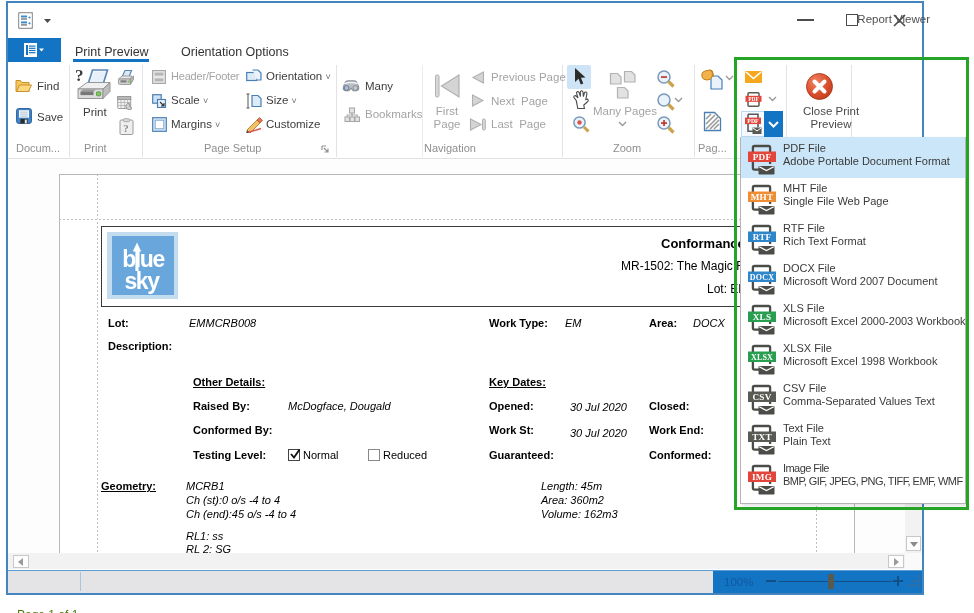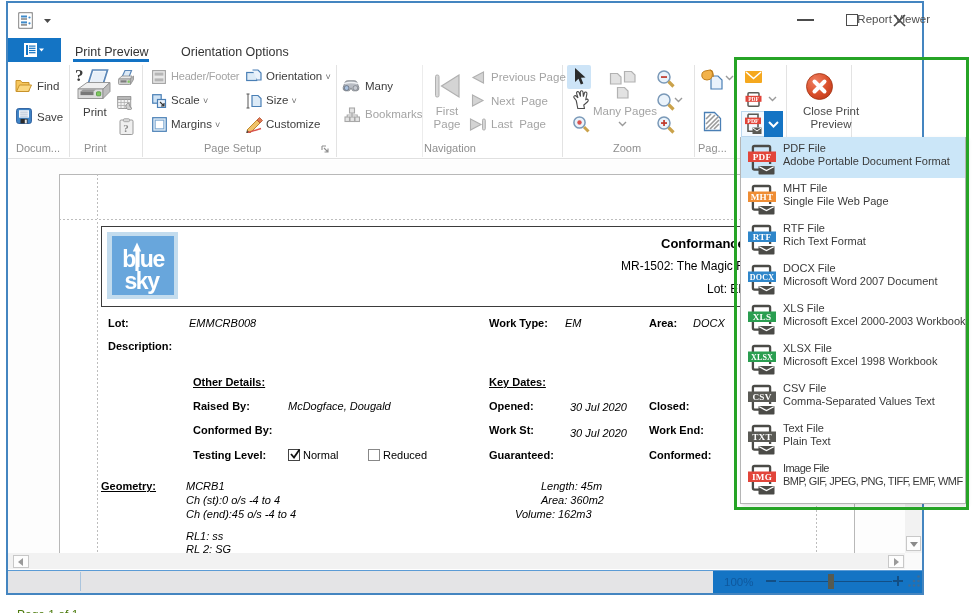--- a/index.html
+++ b/index.html
@@ -344,21 +344,21 @@
  <div class="ab" style="left:360px;top:289px;width:12px;height:12px;border:1.5px solid #888;background:#fff"></div>
  <div class="ab doc" style="left:375px;top:289px">Reduced</div>
  <div class="ab doc b" style="left:481px;top:289px">Guaranteed:</div>
  <div class="ab doc b" style="left:641px;top:289px">Conformed:</div>
  <div class="ab doc b u" style="left:93px;top:320px">Geometry:</div>
  <div class="ab doc i" style="left:178px;top:320px">MCRB1</div>
  <div class="ab doc i" style="left:533px;top:320px">Length: 45m</div>
  <div class="ab doc i" style="left:178px;top:334px">Ch (st):0 o/s -4 to 4</div>
  <div class="ab doc i" style="left:533px;top:334px">Area: 360m2</div>
  <div class="ab doc i" style="left:178px;top:348px">Ch (end):45 o/s -4 to 4</div>
- <div class="ab doc i" style="left:507px;top:348px">Volume: 162m3</div>
+ <div class="ab doc i" style="left:533px;top:348px">Volume: 162m3</div>
  <div class="ab doc i" style="left:178px;top:370px">RL1: ss</div>
  <div class="ab doc i" style="left:178px;top:383px">RL 2: SG</div>
 </div>
 
 <div class="ab" style="left:905px;top:160px;width:17px;height:393px;background:#f2f2f2"></div>
 <div class="ab" style="left:906px;top:536px;width:15px;height:15px;background:#fdfdfd;border:1px solid #c8c8c8"></div>
 <svg class="ab" style="left:910px;top:542px" width="8" height="5" viewBox="0 0 8 5">
       <path d="M0 0 L8 0 L4 5 Z" fill="#8a8a8a"></path>
     </svg>
 <div class="ab" style="left:8px;top:553px;width:897px;height:16px;background:#f2f2f2"></div>

